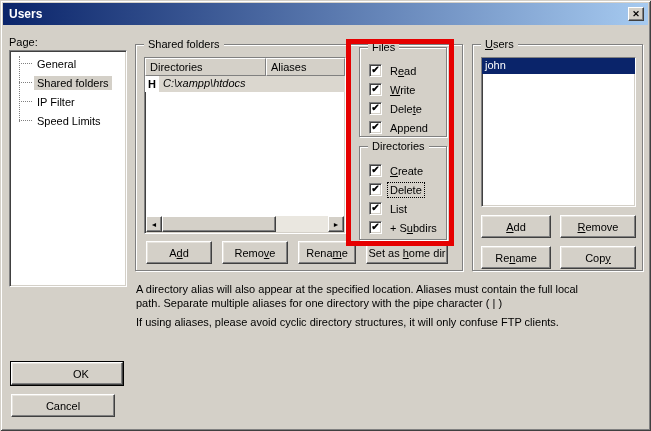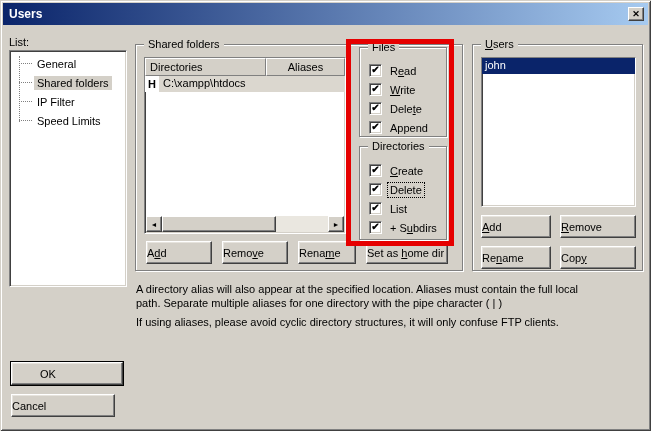--- a/index.html
+++ b/index.html
@@ -38,21 +38,21 @@
   .sunken {
     background: #fff;
     border: 1px solid; border-color: #808080 #fff #fff #808080;
     box-shadow: inset 1px 1px 0 #404040, inset -1px -1px 0 #d4d0c8;
   }
   .btn {
     position: absolute;
     background: #d4d0c8;
     border: 1px solid; border-color: #fff #404040 #404040 #fff;
     box-shadow: inset -1px -1px 0 #808080, inset 1px 1px 0 #e6e3dd;
-    display: flex; align-items: center; 
+    display: flex; align-items: center; justify-content: center;
     font-size: 11px; cursor: default; white-space: nowrap;
   }
   .btn.default { box-shadow: 0 0 0 1px #000, inset -1px -1px 0 #808080, inset 1px 1px 0 #e6e3dd; padding-left: 28px; }
   .group {
     position: absolute;
     border: 1px solid #808080;
     box-shadow: inset 1px 1px 0 #fff, 1px 1px 0 #fff;
   }
   .group-label {
     position: absolute; top: -8px; left: 8px;
@@ -77,24 +77,24 @@
   
   #sf-group { left: 135px; top: 44px; width: 328px; height: 227px; }
   #sf-list { position: absolute; left: 8px; top: 12px; width: 202px; height: 177px; }
   .list-header { display: flex; height: 18px; }
   .hcell {
     background: #d4d0c8;
     border: 1px solid; border-color: #fff #808080 #808080 #fff;
     padding: 2px 4px; overflow: hidden; white-space: nowrap; cursor: default;
   }
   .hcell.col1 { width: 121px; }
-  .hcell.col2 { flex: 1; text-align: center; }
+  .hcell.col2 { flex: 1; }
   .folder-row { display: flex; height: 16px; align-items: stretch; cursor: default; }
   .home-cell { width: 14px; background: #fff; font-weight: bold; text-align: center; line-height: 16px; }
-  .dir-cell { flex: 1; background: #dbd7cf; padding: 1px 12px 0 4px; white-space: nowrap; overflow: hidden; }
+  .dir-cell { flex: 1; background: #dbd7cf; padding: 1px 12px 0 4px; white-space: nowrap; overflow: hidden; font-style: italic; }
   .hscroll { position: absolute; left: 1px; right: 1px; bottom: 1px; height: 16px; background: #eceae4; display: flex; }
   .sb-btn, .sb-thumb {
     background: #d4d0c8;
     border: 1px solid; border-color: #fff #404040 #404040 #fff;
     box-shadow: inset -1px -1px 0 #808080;
   }
   .sb-btn { width: 16px; display: flex; align-items: center; justify-content: center; font-size: 7px; line-height: 1; cursor: default; }
   .sb-thumb { width: 114px; cursor: default; }
   .sb-track { flex: 1; background: #eae7e0; }
   
@@ -134,21 +134,21 @@
 
 <div class="dialog">
 
   <div class="titlebar">
     <span>Users</span>
     <div class="close-btn">
       <span>✕</span>
     </div>
   </div>
 
-  <div id="page-label">List:</div>
+  <div id="page-label">Page:</div>
   <div id="page-list" class="sunken">
     <div class="tree">
       <div class="titem">
         <span class="tlabel">General</span>
       </div>
       <div class="titem selected">
         <span class="tlabel">Shared folders</span>
       </div>
       <div class="titem">
         <span class="tlabel">IP Filter</span>

